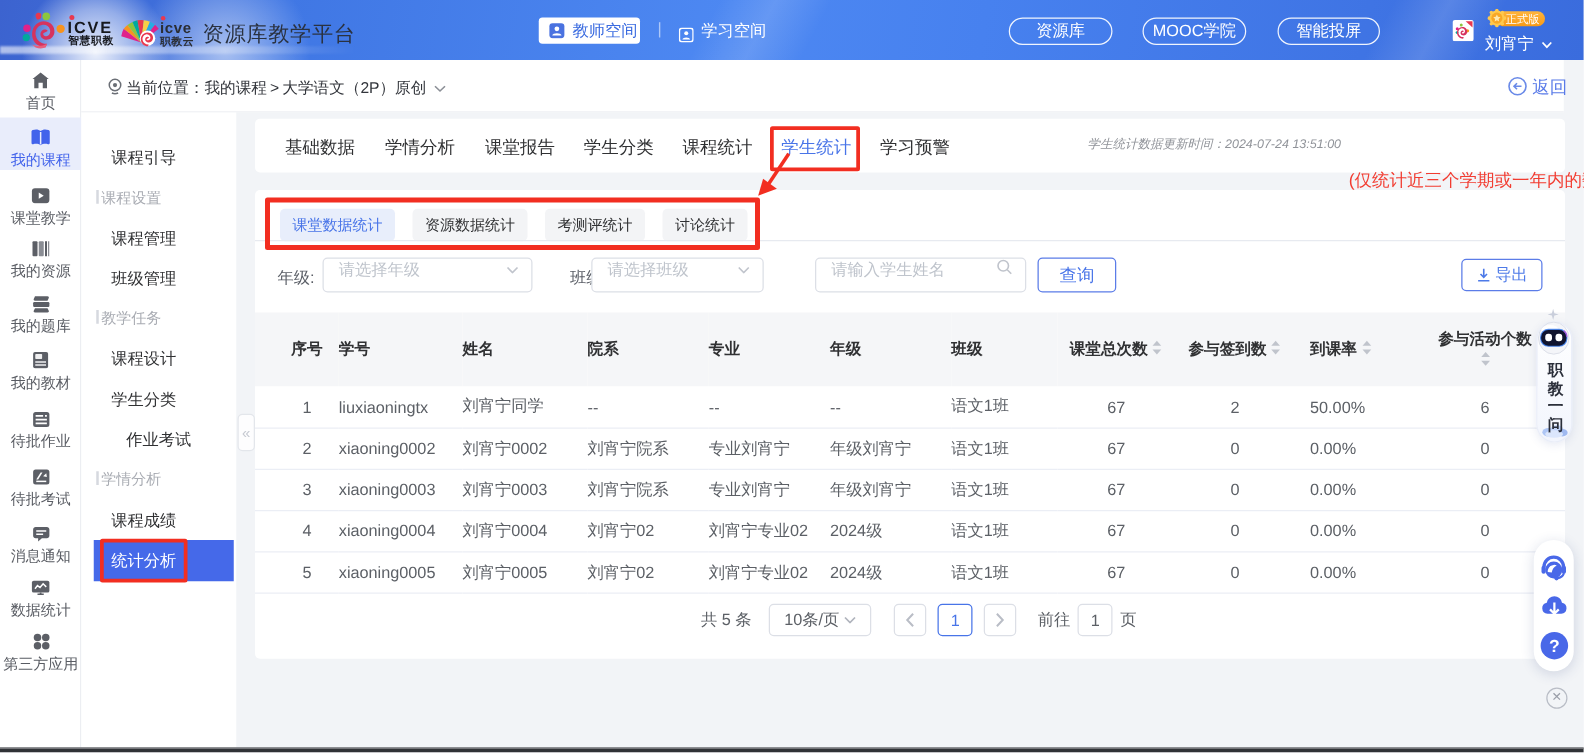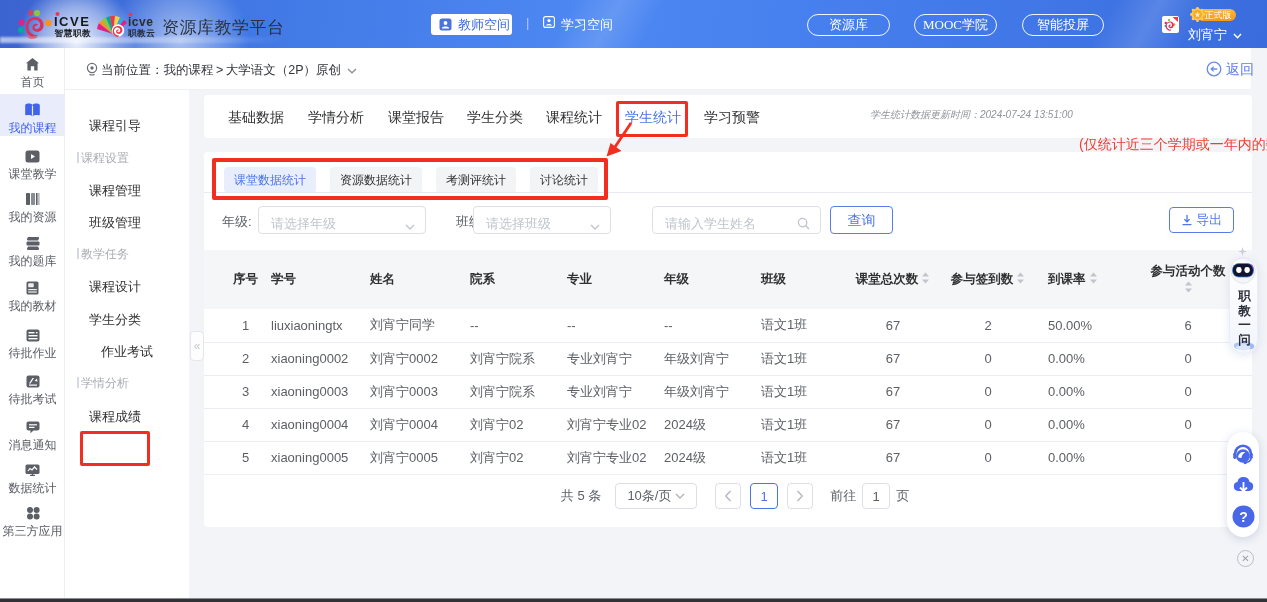--- a/index.html
+++ b/index.html
@@ -15,25 +15,25 @@
     background:radial-gradient(circle at center, rgba(255,255,255,.9) 0%, rgba(255,255,255,.45) 40%, rgba(255,255,255,0) 68%); }
   .glow2 { left:90px; top:-24px; width:180px; height:130px; border-radius:50%;
     background:radial-gradient(circle at center, rgba(255,255,255,.55) 0%, rgba(255,255,255,0) 62%); }
   .flare { left:0px; top:37px; width:380px; height:6px;
     background:linear-gradient(90deg, rgba(255,255,255,.6), rgba(255,255,255,.28) 45%, rgba(255,255,255,0) 75%); filter:blur(1px); }
   .streak { top:-30px; width:90px; height:120px; background:linear-gradient(90deg,rgba(255,255,255,0),rgba(255,255,255,.14),rgba(255,255,255,0)); transform:skewX(-28deg); }
   #brandtitle { left:162px; top:16px; font-size:17px; color:#2a3240; letter-spacing:0.5px; }
   .hbtn { top:14px; height:21px; border-radius:3px; display:flex; align-items:center; font-size:13px; }
   #btnteacher { left:431px; width:81px; background:#fff; color:#3a6be0; padding-left:8px; }
   #sep1 { left:526px; top:15px; color:rgba(255,255,255,.55); font-size:13px; }
-  #learnspace { left:543px; top:16px; display:flex; align-items:flex-start; color:#fff; font-size:13px; }
+  #learnspace { left:543px; top:16px; display:flex; align-items:flex-end; color:#fff; font-size:13px; }
   .pill { top:14px; height:22px; border:1px solid rgba(255,255,255,.92); border-radius:11px; color:#fff; font-size:13px;
     display:flex; align-items:center; justify-content:center; }
   #pill1 { left:807px; width:83px; }
-  #pill2 { left:914px; width:83px;font-family:Liberation Serif, serif; }
+  #pill2 { left:914px; width:83px; }
   #pill3 { left:1022px; width:82px; }
   #badge { left:1200px; top:9px; width:36px; height:12px; background:linear-gradient(180deg,#ffb53d,#f99a16); border-radius:2px 6px 6px 2px; color:#fff; font-size:9px; line-height:12px; text-align:center; }
   #medal { left:1190px; top:7px; }
   #uname { left:1188px; top:26px; color:#fff; font-size:13px; }
 
   
   #rail { left:0; top:48px; width:65px; height:550px; background:#fff; border-right:1px solid #eceef2; }
   .ritem { position:absolute; left:0; width:65px; text-align:center; color:#595c63; }
   .ritem .ric { height:16px; display:flex; align-items:center; justify-content:center; }
   .ritem .rlb { font-size:12px; margin-top:2px; display:block; }
@@ -60,21 +60,21 @@
   #updtime { position:absolute; top:13px; left:666px; font-size:10px; color:#909399; white-space:nowrap;font-style:italic; }
   #updnote { position:absolute; top:13px; left:875px; font-size:14px; color:#f23c31; white-space:nowrap;margin-top:28px; }
 
   
   #maincard { left:204px; top:152px; width:1048px; height:375px; background:#fff; border-radius:4px; }
   .stab { position:absolute; top:15px; height:26px; border-radius:4px; font-size:12px; display:flex; align-items:center; justify-content:center; background:#f3f4f6; color:#303133; }
   .stab.on { background:#e8eefb; color:#4874e8; }
   #stabline { position:absolute; left:0; top:40px; width:1048px; height:1px; background:#e7eaf0; }
 
   .flabel { position:absolute; top:61px; font-size:13px; color:#5a5e66; }
-  .finput { position:absolute; top:54px; height:28px; border:1px solid #dcdfe6; border-radius:4px; background:#fff; font-size:13px; color:#bfc4cc; display:flex; align-items:flex-end; padding:0 10px 0 12px; }
+  .finput { position:absolute; top:54px; height:28px; border:1px solid #dcdfe6; border-radius:4px; background:#fff; font-size:13px; color:#bfc4cc; display:flex; align-items:flex-start; padding:0 10px 0 12px; }
   .finput .car { margin-left:auto; }
   #btnquery { position:absolute; left:626px; top:54px; width:63px; height:28px; border:1px solid #5b7ce8; border-radius:4px; color:#4874e8; font-size:14px; text-align:center; line-height:26px; }
   #btnexport { position:absolute; left:965px; top:55px; width:65px; height:26px; border:1px solid #5b7ce8; border-radius:4px; color:#4d7ae8; font-size:13px; display:flex; align-items:center; justify-content:center; }
 
   
   table { border-collapse:collapse; table-layout:fixed; width:1048px; position:absolute; left:0; top:98px; font-size:13px; }
   thead th { background:#f5f6f8; height:59px; font-weight:bold; color:#303133; font-size:12.5px; padding:0; vertical-align:middle; }
   tbody td { height:33px; color:#5c6066; padding:0; border-bottom:1px solid #ebeef5; }
   .al { text-align:left; }
   .ac { text-align:center; }
@@ -330,20 +330,21 @@
     <div class="mitem" style="top:27px;">课程引导</div>
     <div class="msec" style="top:60px;">课程设置</div>
     <div class="mitem" style="top:92px;">课程管理</div>
     <div class="mitem" style="top:124px;">班级管理</div>
     <div class="msec" style="top:156px;">教学任务</div>
     <div class="mitem" style="top:188px;text-align:right;">课程设计</div>
     <div class="mitem" style="top:221px;">学生分类</div>
     <div class="mitem" style="top:253px;margin-left:12px;">作业考试</div>
     <div class="msec" style="top:285px;">学情分析</div>
     <div class="mitem" style="top:318px;">课程成绩</div>
+    <div id="mactive">统计分析</div>
   </div>
   <div id="collapser" class="abs">«</div>
 
   <div id="tabcard" class="abs">
     <div class="tab" style="left:24px;">基础数据</div>
     <div class="tab" style="left:104px;">学情分析</div>
     <div class="tab" style="left:184px;">课堂报告</div>
     <div class="tab" style="left:263px;">学生分类</div>
     <div class="tab" style="left:342px;">课程统计</div>
     <div class="tab active" style="left:421px;">学生统计</div>

